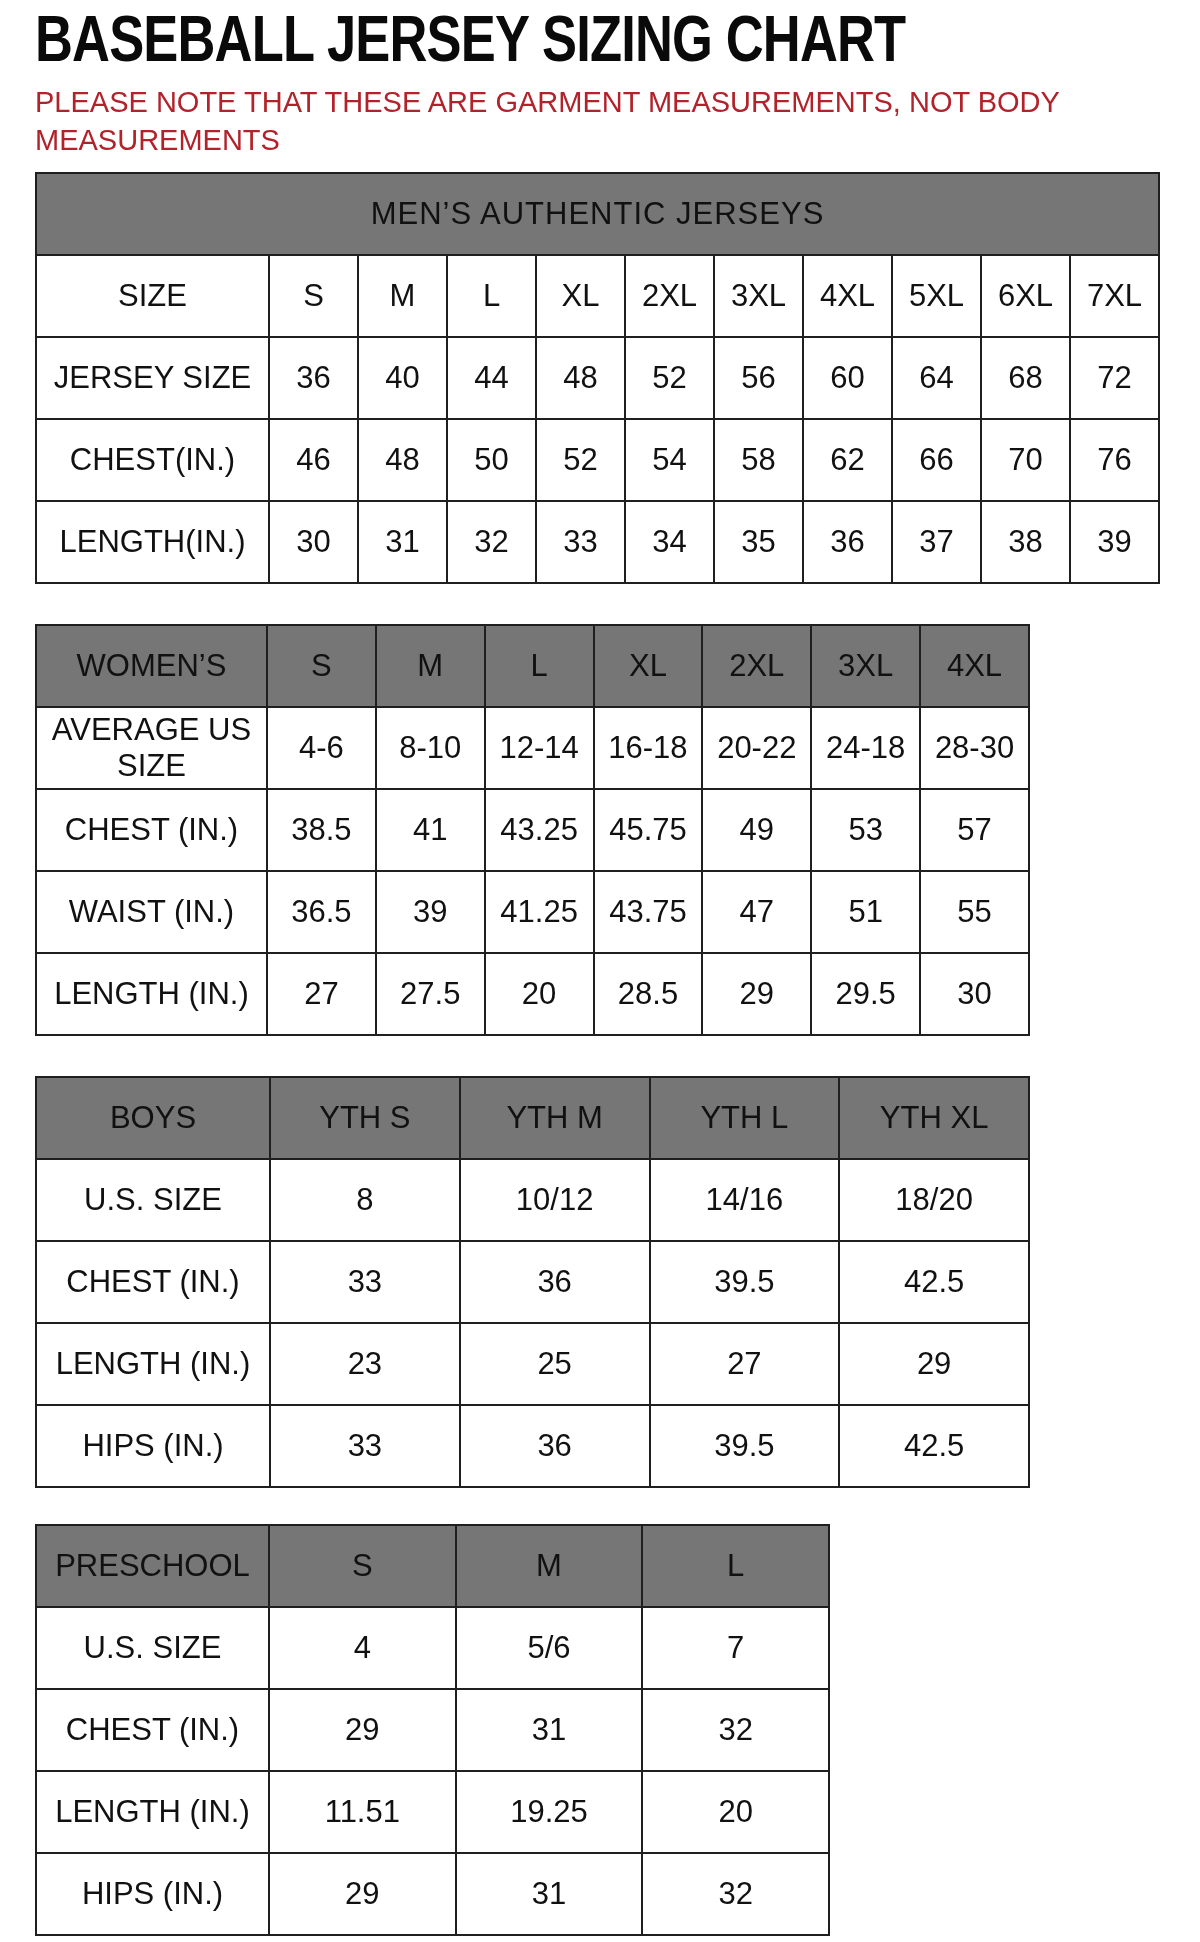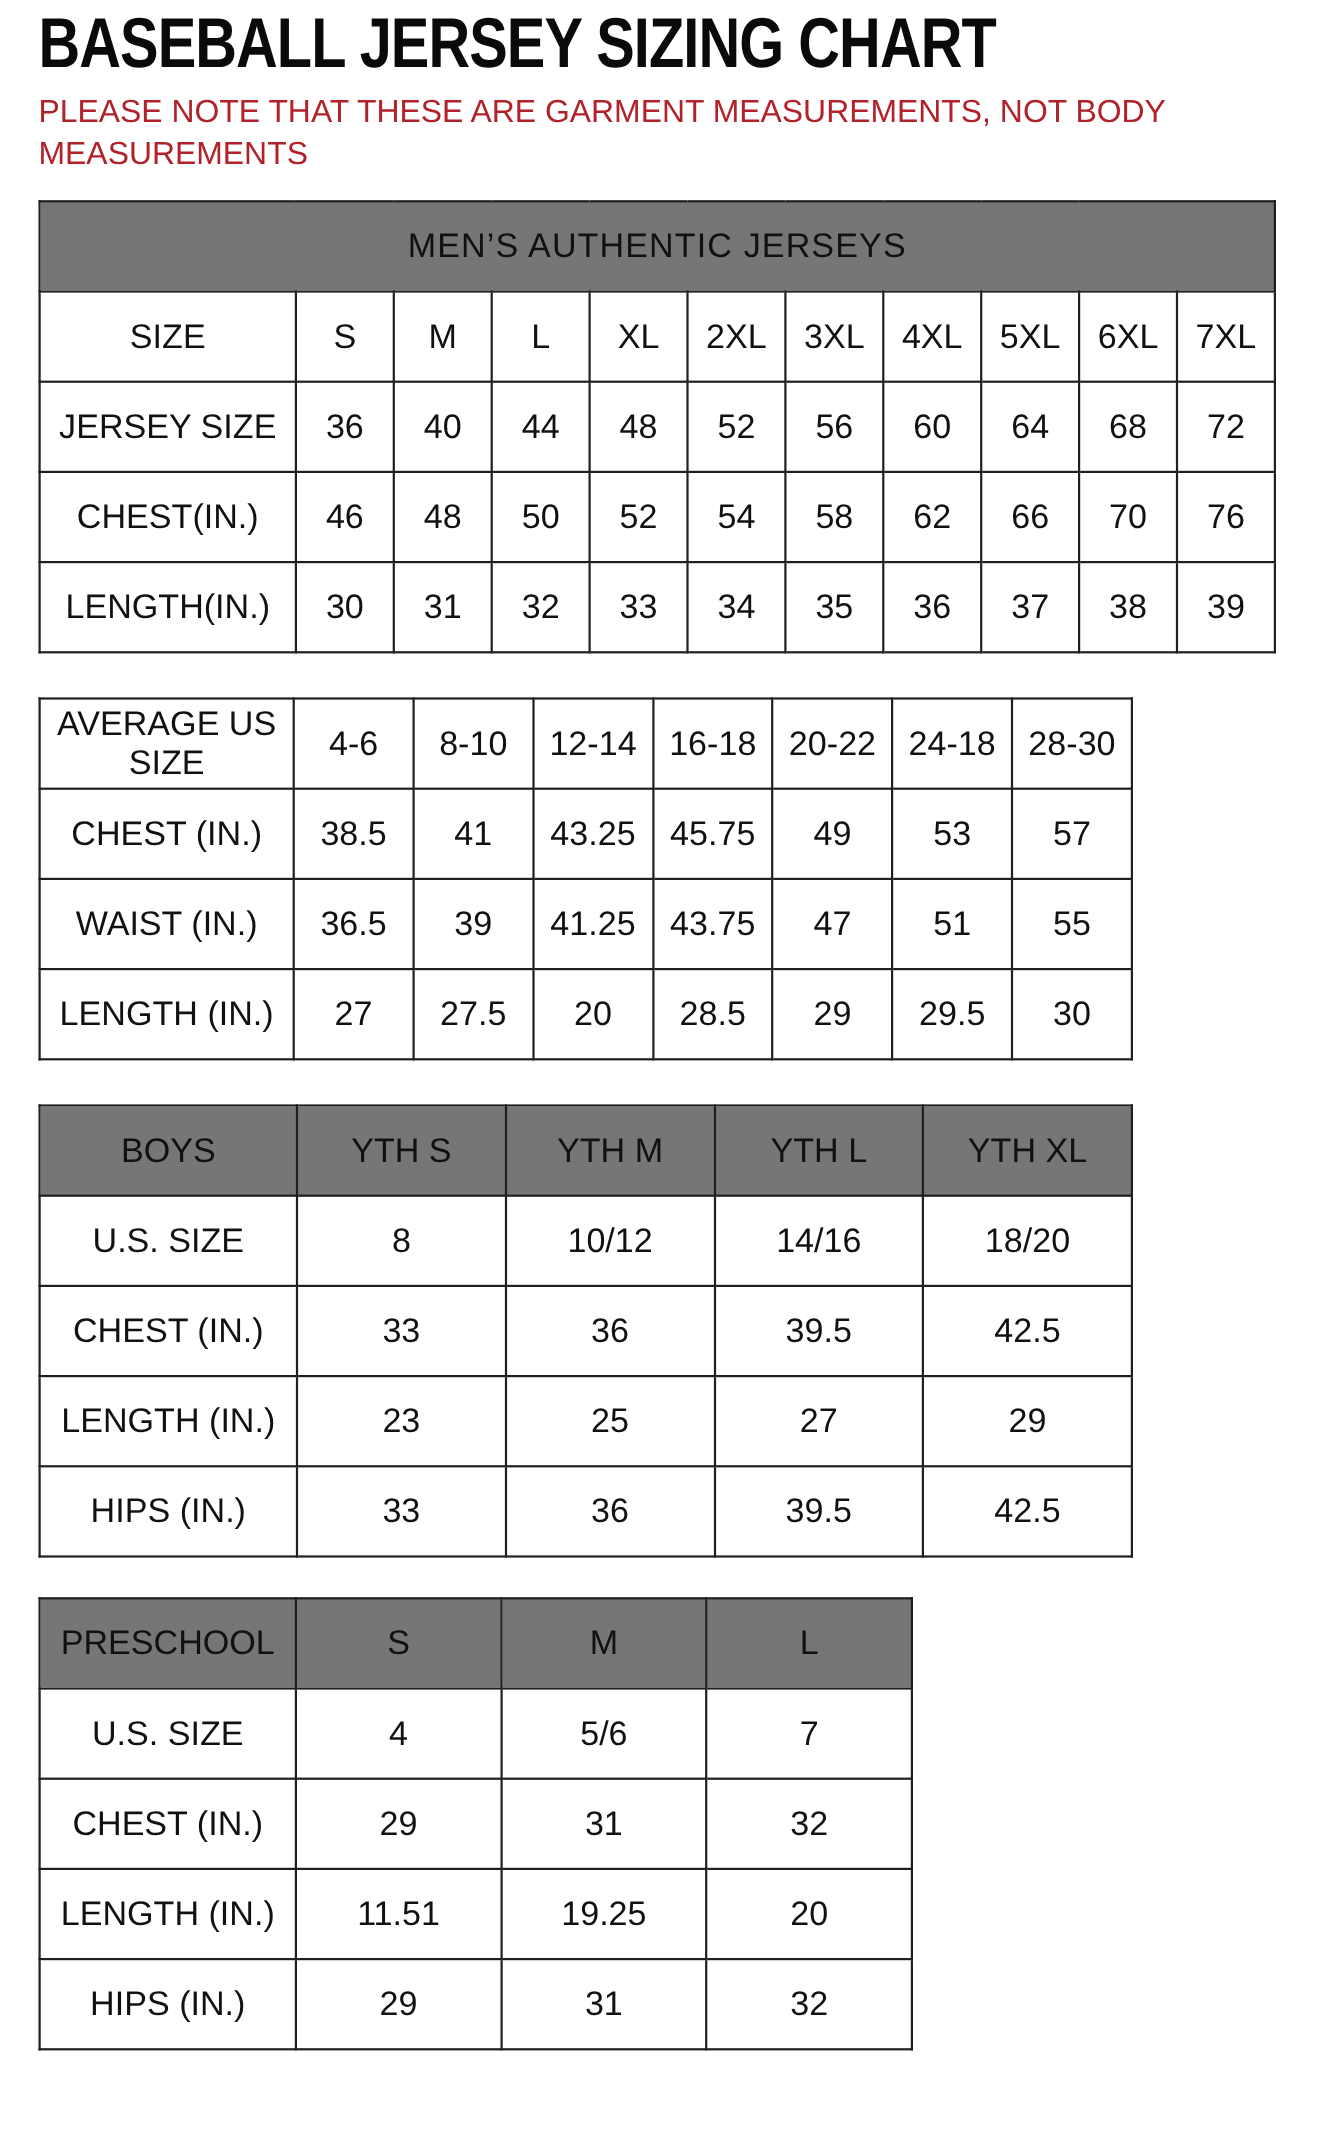--- a/index.html
+++ b/index.html
@@ -65,21 +65,21 @@
     color: #ffffff;
     font-size: 32px;
   }
   td.label-cell {
     font-size: 30px;
     line-height: 1.15;
   }
   td.value-cell {
     font-size: 31px;
   }
-  #tbl-mens      { width: 1125px; margin-top: 22px; }
+  #tbl-mens      { width: 1125px; margin-top: 12px; }
   #tbl-womens    { width: 995px; }
   #tbl-boys      { width: 995px; }
   #tbl-preschool { width: 795px; margin-top: 36px; }
   #tbl-mens      col.col-label { width: 233px; }
   #tbl-womens    col.col-label { width: 231px; }
   #tbl-boys      col.col-label { width: 234px; }
   #tbl-preschool col.col-label { width: 233px; }
 </style>
 </head>
 <body>
@@ -166,20 +166,30 @@
           <col>
           <col>
           <col>
           <col>
           <col>
           <col>
           <col>
         </colgroup>
         <tbody>
           <tr>
+            <td class="label-cell gray-cell">WOMEN’S</td>
+            <td class="gray-cell">S</td>
+            <td class="gray-cell">M</td>
+            <td class="gray-cell">L</td>
+            <td class="gray-cell">XL</td>
+            <td class="gray-cell">2XL</td>
+            <td class="gray-cell">3XL</td>
+            <td class="gray-cell">4XL</td>
+          </tr>
+          <tr>
             <td class="label-cell">AVERAGE US SIZE</td>
             <td class="value-cell">4-6</td>
             <td class="value-cell">8-10</td>
             <td class="value-cell">12-14</td>
             <td class="value-cell">16-18</td>
             <td class="value-cell">20-22</td>
             <td class="value-cell">24-18</td>
             <td class="value-cell">28-30</td>
           </tr>
           <tr>

